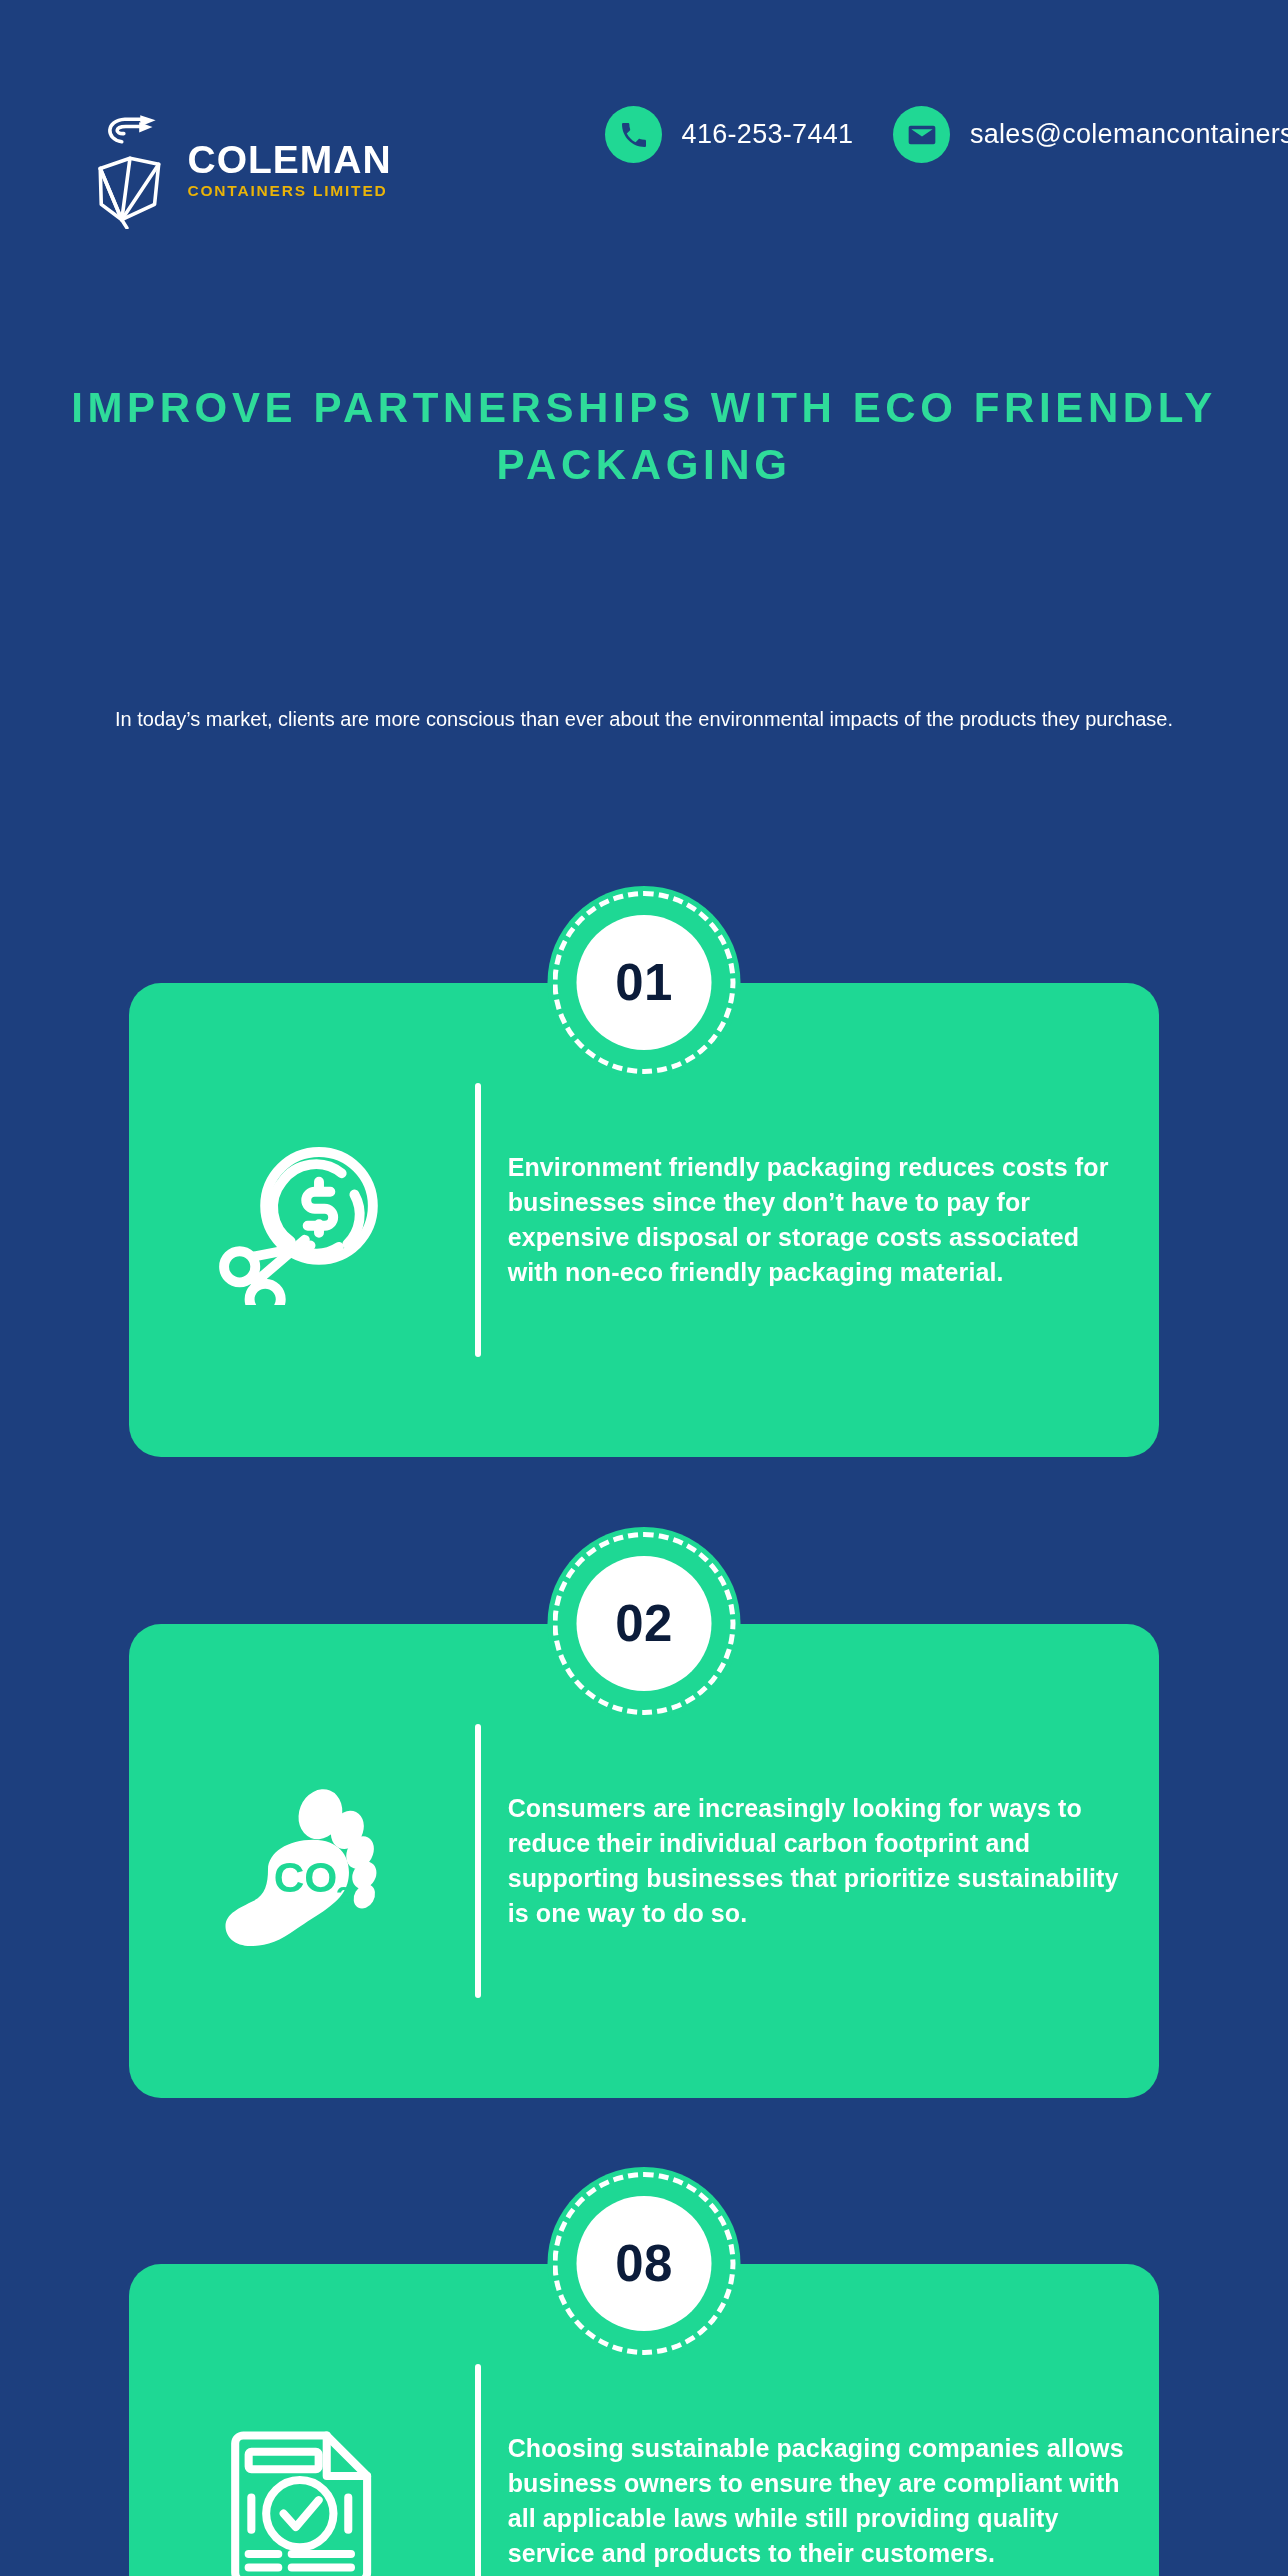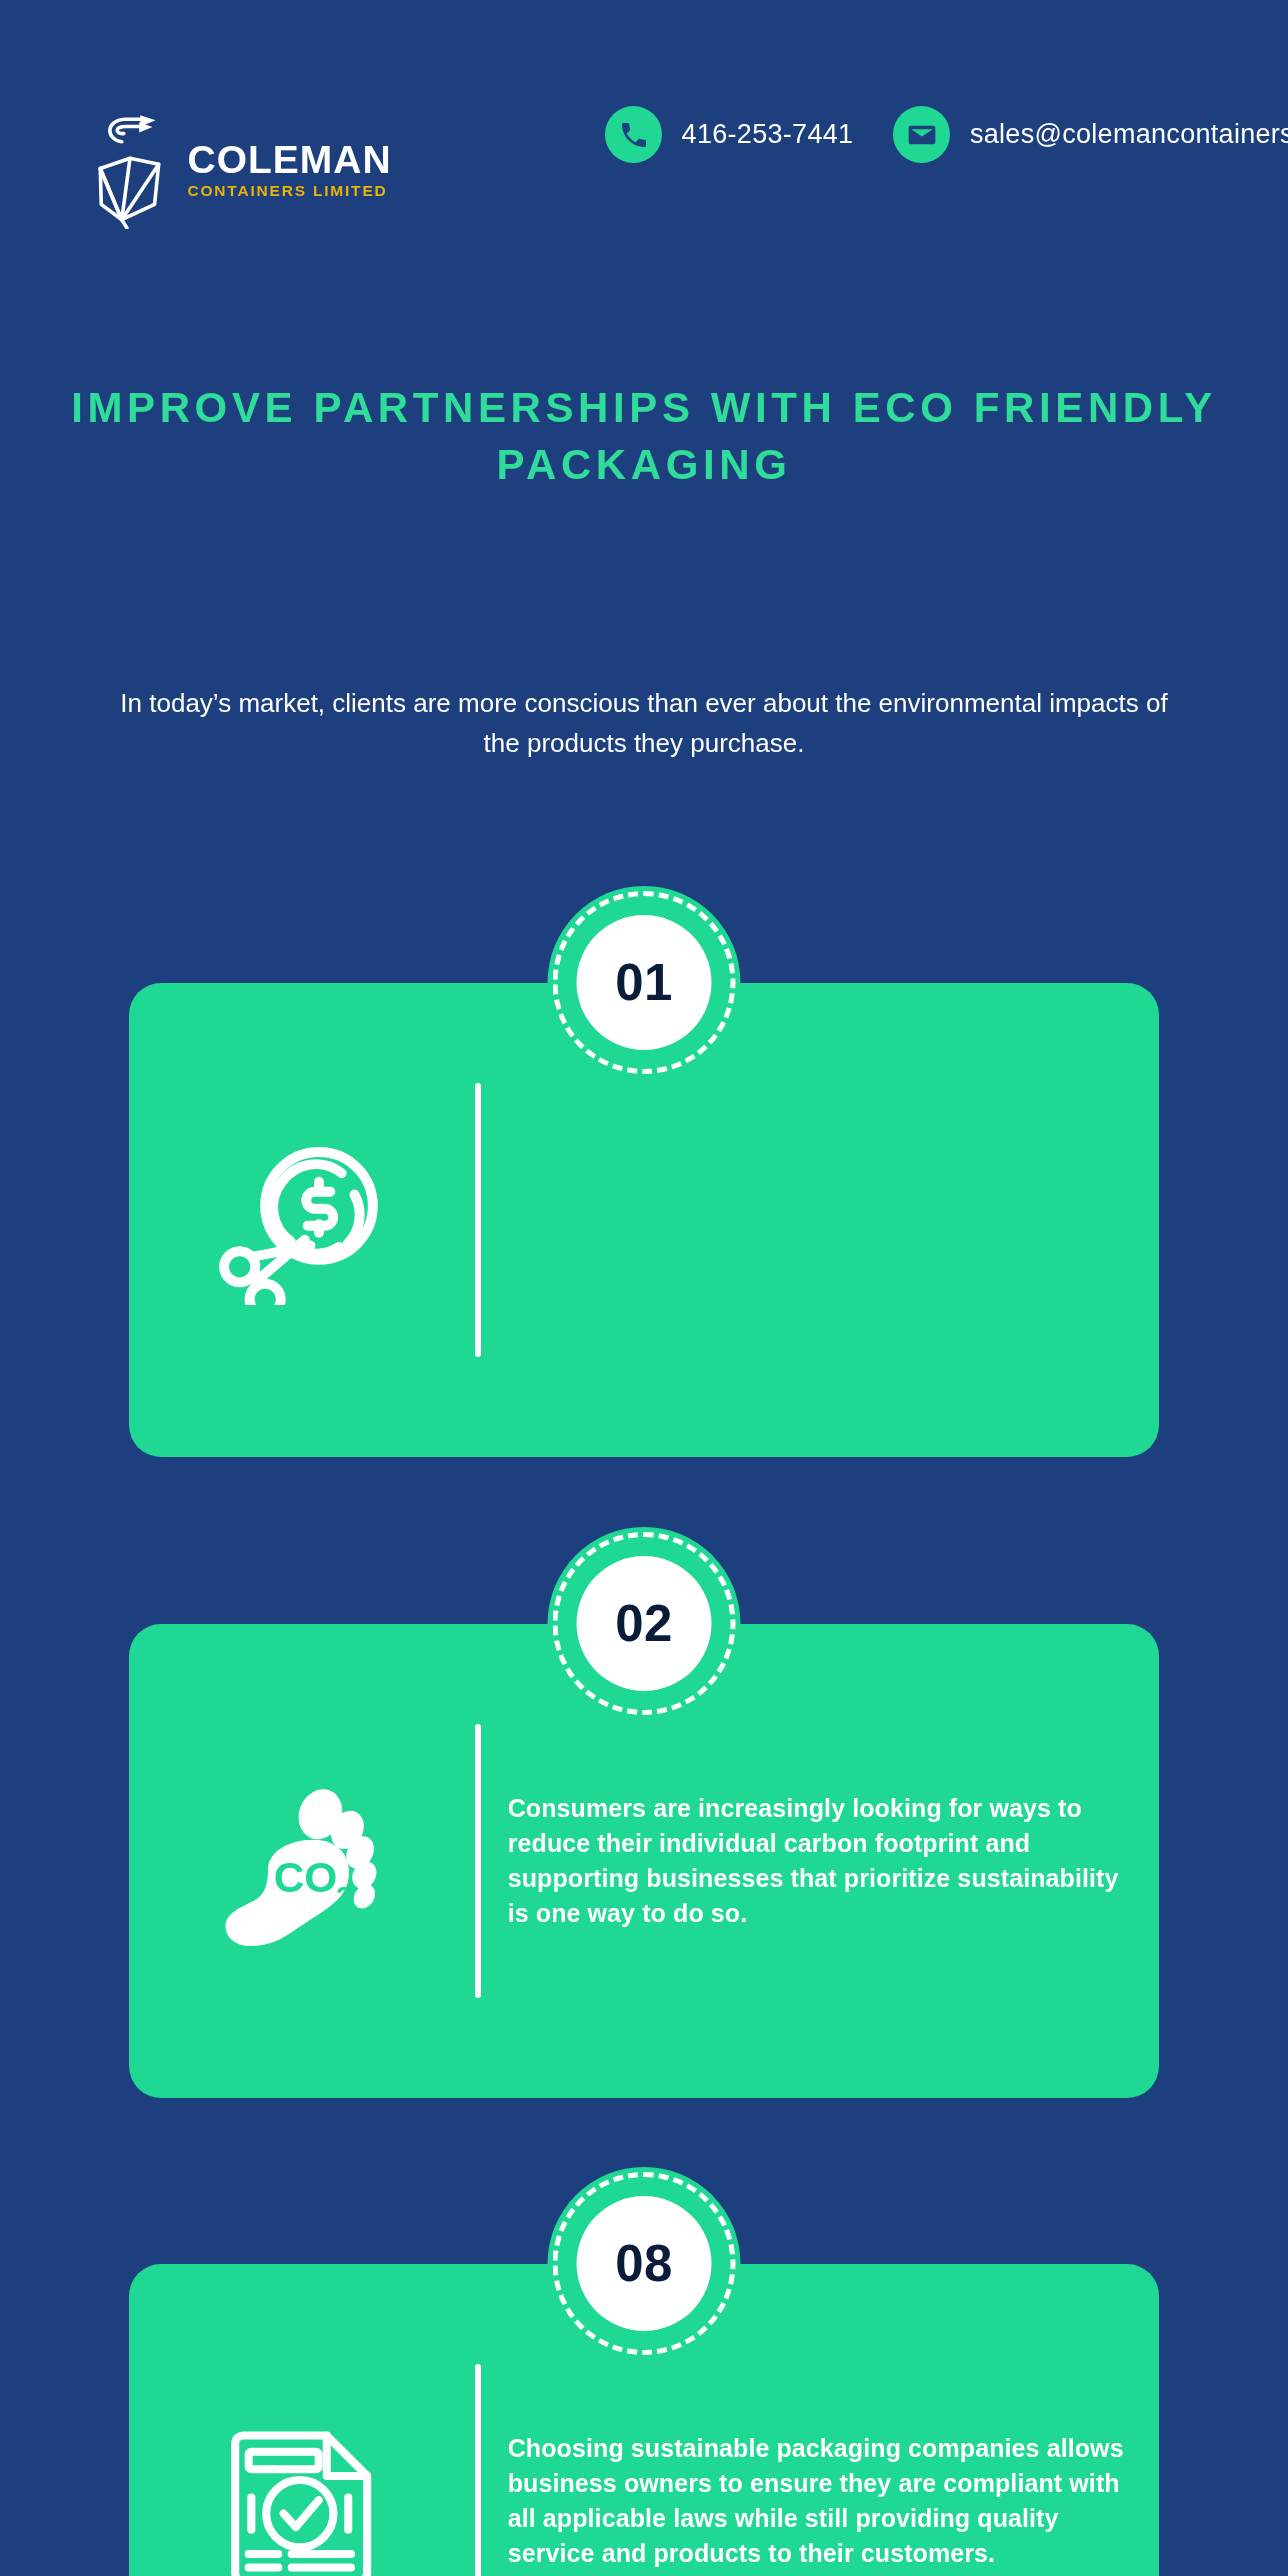--- a/index.html
+++ b/index.html
@@ -32,23 +32,23 @@
   .contact-txt { color:#ffffff; font-size:27px; letter-spacing:0.3px; white-space:nowrap; }
 
   
   .title {
     position:absolute; left:0; top:379px; width:1288px;
     text-align:center; color:#2fdc9a;
     font-size:42px; font-weight:bold; letter-spacing:4.6px;
     line-height:1.36; text-transform:uppercase;
   }
   .subtitle {
-    position:absolute; left:50%; transform:translateX(-50%); top:684px;
+    position:absolute; left:50%; transform:translateX(-50%); top:704px;
     width:1072px; text-align:center; color:#ffffff;
-    font-size:26px; line-height:1.52;
+    font-size:20px; line-height:1.52;
   }
 
   
   .card {
     position:absolute; left:129px; width:1030px;
     background:#1ed894; border-radius:32px;
   }
   .card-1 { top:983px; height:474px; }
   .card-2 { top:1624px; height:474px; }
   .card-3 { top:2264px; height:474px; }
@@ -144,20 +144,21 @@
           <path d="M64 83 a29 29 0 0 0 22 -4"></path>
           <path d="M72 33 v6 M72 63 v6"></path>
           <path d="M80 40 h-11 a6 6 0 0 0 0 12 h7 a6 6 0 0 1 0 12 h-12"></path>
           <circle cx="16" cy="93" r="11"></circle>
           <circle cx="34" cy="116" r="11"></circle>
           <path d="M25 86 L66 78"></path>
           <path d="M27 104 L62 74"></path>
         </svg>
       </div>
       <div class="divider"></div>
+      <div class="card-text">Environment friendly packaging reduces costs for businesses since they don’t have to pay for expensive disposal or storage costs associated with non-eco friendly packaging material.</div>
     </div>
   </div>
   <div class="badge badge-1">
     <div class="badge-ring"></div>
     <div class="badge-core">
       <span class="badge-num">01</span>
     </div>
   </div>
 
   <div class="card card-2">

